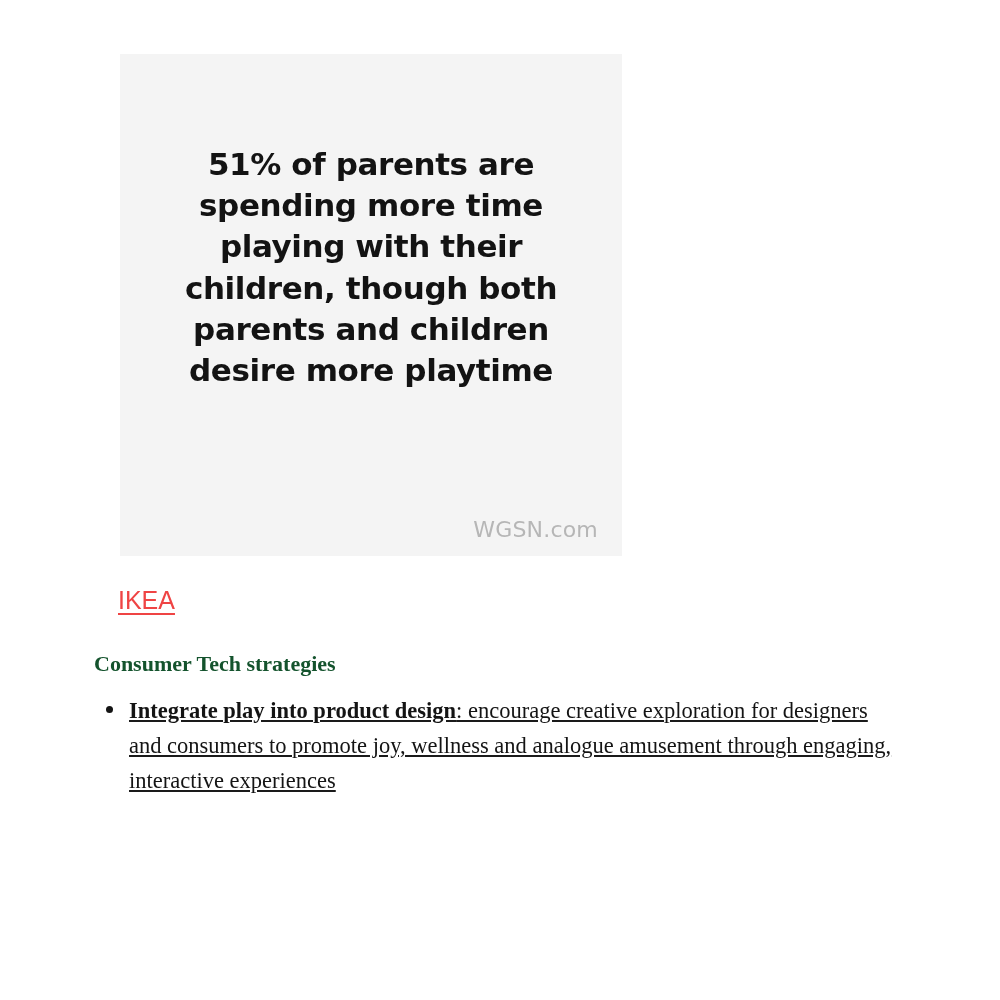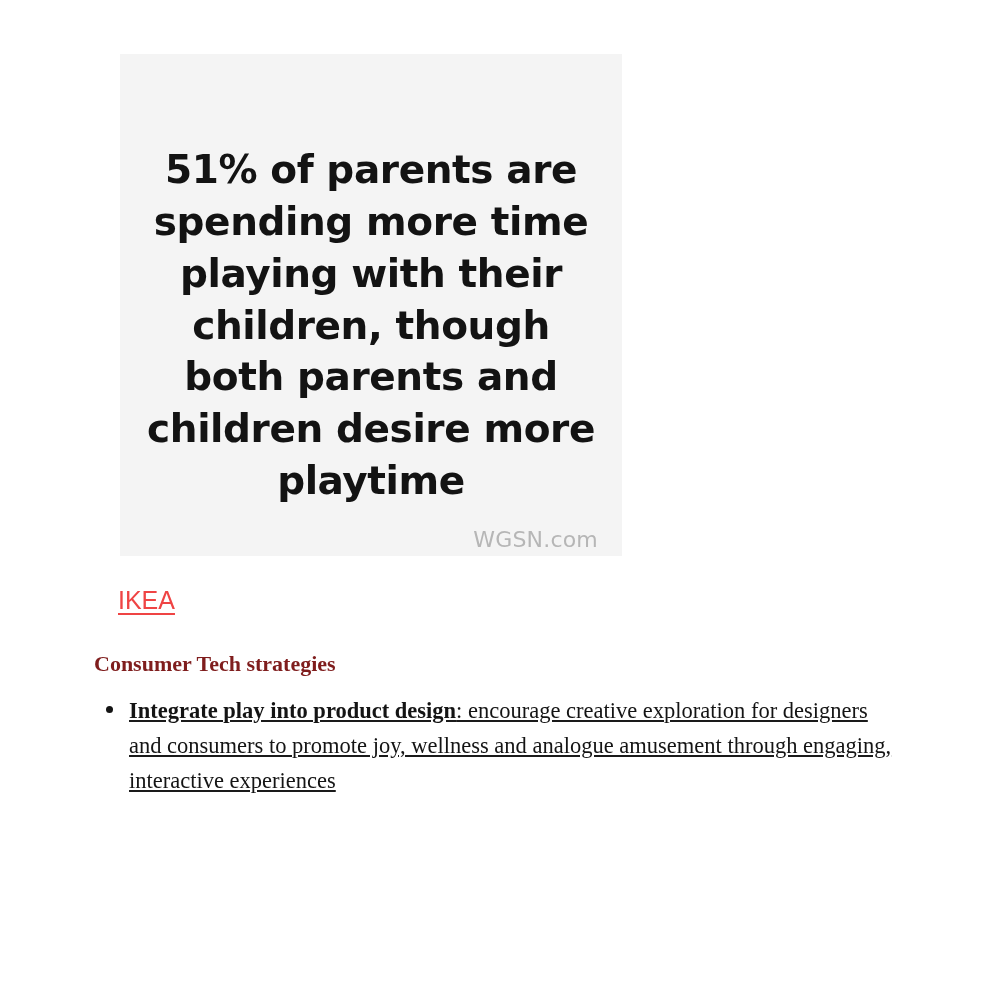--- a/index.html
+++ b/index.html
@@ -33,29 +33,29 @@
     overflow: hidden;
   }
   .figure-quote {
     position: absolute;
     left: 26px;
     right: 26px;
     top: 90px;
     text-align: center;
     font-family: "DejaVu Sans", sans-serif;
     font-weight: 700;
-    font-size: 39px;
+    font-size: 31px;
     line-height: 1.33;
     letter-spacing: -0.4px;
     color: #131313;
   }
   .figure-credit {
     position: absolute;
     right: 24px;
-    bottom: 4px;
+    bottom: 14px;
     font-family: "DejaVu Sans", sans-serif;
     font-size: 22px;
     color: #b6b6b6;
     letter-spacing: 0.2px;
   }
 
   
   .caption-link-wrap {
     position: absolute;
     left: 118px;
@@ -76,21 +76,21 @@
     left: 94px;
     top: 650px;
     width: 810px;
   }
   .section-heading {
     font-family: "Liberation Serif", serif;
     font-weight: bold;
     font-size: 22px;
     line-height: 1.3;
     margin: 0 0 14px 0;
-    color: #7f1d1d;
+    color: #14532d;
   }
   ul.bullets {
     list-style: none;
     margin: 0;
     padding: 0;
     text-decoration: underline;
   }
   ul.bullets > li {
     position: relative;
     padding-left: 35px;

